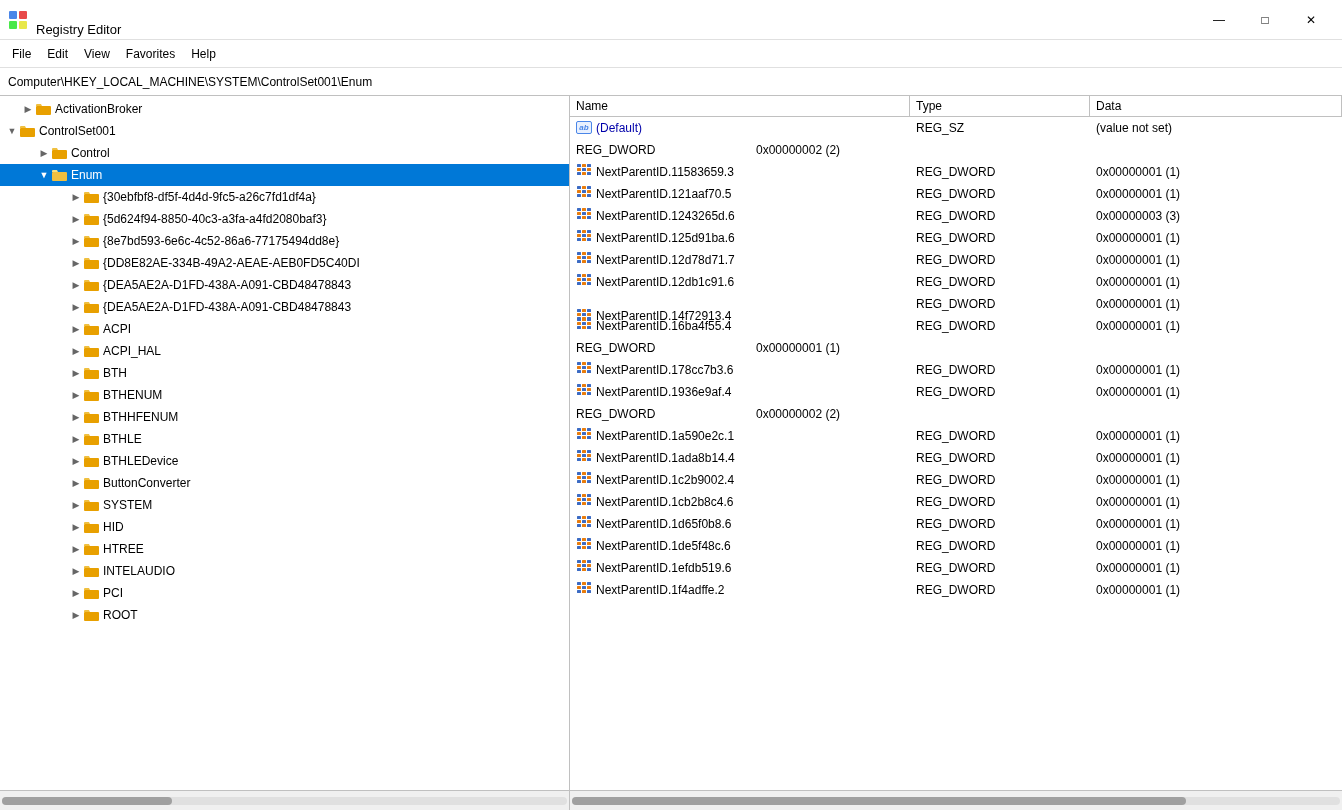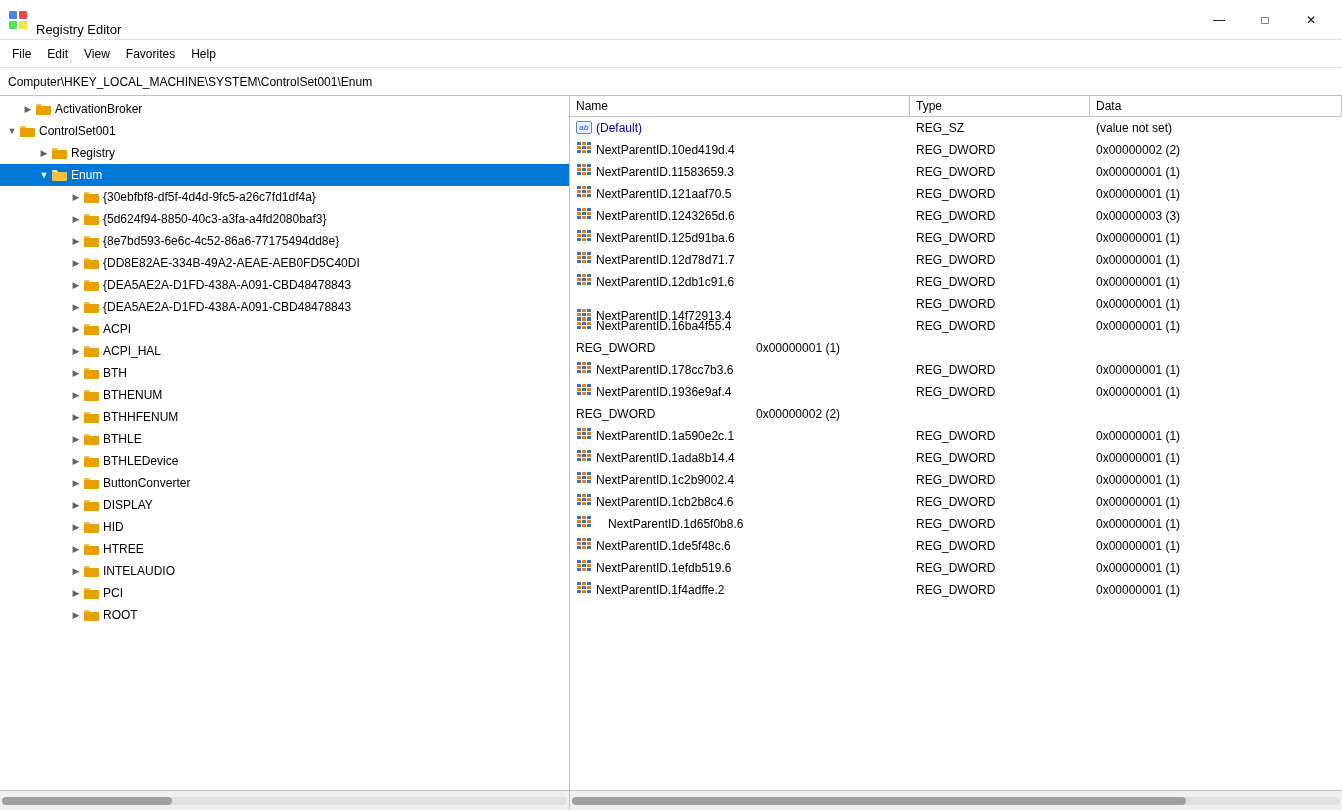--- a/index.html
+++ b/index.html
@@ -275,21 +275,21 @@
     </div>
 
     <div class="tree-item" style="padding-left: 36px;">
       <span class="tree-expander" style="color:#666;">▶</span>
       <span class="folder-icon">
         <svg class="folder-svg" viewBox="0 0 16 14">
           <rect x="0" y="4" width="15" height="9" rx="1" fill="#e8a000"></rect>
           <path d="M0 4 L0 3 Q0 2 1 2 L5 2 L6 4 Z" fill="#f0c040"></path>
         </svg>
       </span>
-      <span class="tree-label">Registry</span>
+      <span class="tree-label">Control</span>
     </div>
 
     <div class="tree-item selected" style="padding-left: 36px;">
       <span class="tree-expander" style="color:#fff;">▼</span>
       <span class="folder-icon">
         <svg class="folder-svg" viewBox="0 0 16 14">
           <rect x="0" y="4" width="15" height="9" rx="1" fill="#f0c040"></rect>
           <path d="M0 4 L0 3 Q0 2 1 2 L5 2 L6 4 Z" fill="#f8e080"></path>
         </svg>
       </span>
@@ -451,21 +451,21 @@
     </div>
 
     <div class="tree-item" style="padding-left: 68px;">
       <span class="tree-expander" style="color:#666;">▶</span>
       <span class="folder-icon">
         <svg class="folder-svg" viewBox="0 0 16 14">
           <rect x="0" y="4" width="15" height="9" rx="1" fill="#e8a000"></rect>
           <path d="M0 4 L0 3 Q0 2 1 2 L5 2 L6 4 Z" fill="#f0c040"></path>
         </svg>
       </span>
-      <span class="tree-label">DISPLAY</span>
+      <span class="tree-label">SYSTEM</span>
     </div>
 
     <div class="tree-item" style="padding-left: 68px;">
       <span class="tree-expander" style="color:#666;">▶</span>
       <span class="folder-icon">
         <svg class="folder-svg" viewBox="0 0 16 14">
           <rect x="0" y="4" width="15" height="9" rx="1" fill="#e8a000"></rect>
           <path d="M0 4 L0 3 Q0 2 1 2 L5 2 L6 4 Z" fill="#f0c040"></path>
         </svg>
       </span>
@@ -529,34 +529,20 @@
       <div class="value-cell col-name">
         <span class="icon-ab">ab</span>
         <span style="color:#0000aa;">(Default)</span>
       </div>
       <div class="value-cell col-type">REG_SZ</div>
       <div class="value-cell col-data">(value not set)</div>
     </div>
 
     <div id="dword-rows">
         <div class="value-row">
-    <div class="value-cell col-name" style="display:flex;align-items:center;gap:4px;">
-      <span><svg width="16" height="14" viewBox="0 0 16 14" style="flex-shrink:0;">
-    <rect x="1" y="1" width="4" height="3" rx="0.5" fill="#3c6bc4"></rect>
-    <rect x="6" y="1" width="4" height="3" rx="0.5" fill="#e87c0c"></rect>
-    <rect x="11" y="1" width="4" height="3" rx="0.5" fill="#3c6bc4"></rect>
-    <rect x="1" y="5" width="4" height="3" rx="0.5" fill="#e87c0c"></rect>
-    <rect x="6" y="5" width="4" height="3" rx="0.5" fill="#3c6bc4"></rect>
-    <rect x="11" y="5" width="4" height="3" rx="0.5" fill="#e87c0c"></rect>
-    <rect x="1" y="9" width="4" height="3" rx="0.5" fill="#3c6bc4"></rect>
-    <rect x="6" y="9" width="4" height="3" rx="0.5" fill="#e87c0c"></rect>
-    <rect x="11" y="9" width="4" height="3" rx="0.5" fill="#3c6bc4"></rect>
-  </svg></span>
-      <span>NextParentID.10ed419d.4</span>
-    </div>
     <div class="value-cell col-type">REG_DWORD</div>
     <div class="value-cell col-data">0x00000002 (2)</div>
   </div>
         <div class="value-row">
     <div class="value-cell col-name" style="display:flex;align-items:center;gap:4px;">
       <span><svg width="16" height="14" viewBox="0 0 16 14" style="flex-shrink:0;">
     <rect x="1" y="1" width="4" height="3" rx="0.5" fill="#3c6bc4"></rect>
     <rect x="6" y="1" width="4" height="3" rx="0.5" fill="#e87c0c"></rect>
     <rect x="11" y="1" width="4" height="3" rx="0.5" fill="#3c6bc4"></rect>
     <rect x="1" y="5" width="4" height="3" rx="0.5" fill="#e87c0c"></rect>
@@ -807,21 +793,21 @@
     <rect x="1" y="9" width="4" height="3" rx="0.5" fill="#3c6bc4"></rect>
     <rect x="6" y="9" width="4" height="3" rx="0.5" fill="#e87c0c"></rect>
     <rect x="11" y="9" width="4" height="3" rx="0.5" fill="#3c6bc4"></rect>
   </svg></span>
       <span>NextParentID.1cb2b8c4.6</span>
     </div>
     <div class="value-cell col-type">REG_DWORD</div>
     <div class="value-cell col-data">0x00000001 (1)</div>
   </div>
         <div class="value-row">
-    <div class="value-cell col-name" style="display:flex;align-items:center;gap:16px;">
+    <div class="value-cell col-name" style="display:flex;align-items:center;gap:4px;">
       <span><svg width="16" height="14" viewBox="0 0 16 14" style="flex-shrink:0;">
     <rect x="1" y="1" width="4" height="3" rx="0.5" fill="#3c6bc4"></rect>
     <rect x="6" y="1" width="4" height="3" rx="0.5" fill="#e87c0c"></rect>
     <rect x="11" y="1" width="4" height="3" rx="0.5" fill="#3c6bc4"></rect>
     <rect x="1" y="5" width="4" height="3" rx="0.5" fill="#e87c0c"></rect>
     <rect x="6" y="5" width="4" height="3" rx="0.5" fill="#3c6bc4"></rect>
     <rect x="11" y="5" width="4" height="3" rx="0.5" fill="#e87c0c"></rect>
     <rect x="1" y="9" width="4" height="3" rx="0.5" fill="#3c6bc4"></rect>
     <rect x="6" y="9" width="4" height="3" rx="0.5" fill="#e87c0c"></rect>
     <rect x="11" y="9" width="4" height="3" rx="0.5" fill="#3c6bc4"></rect>

